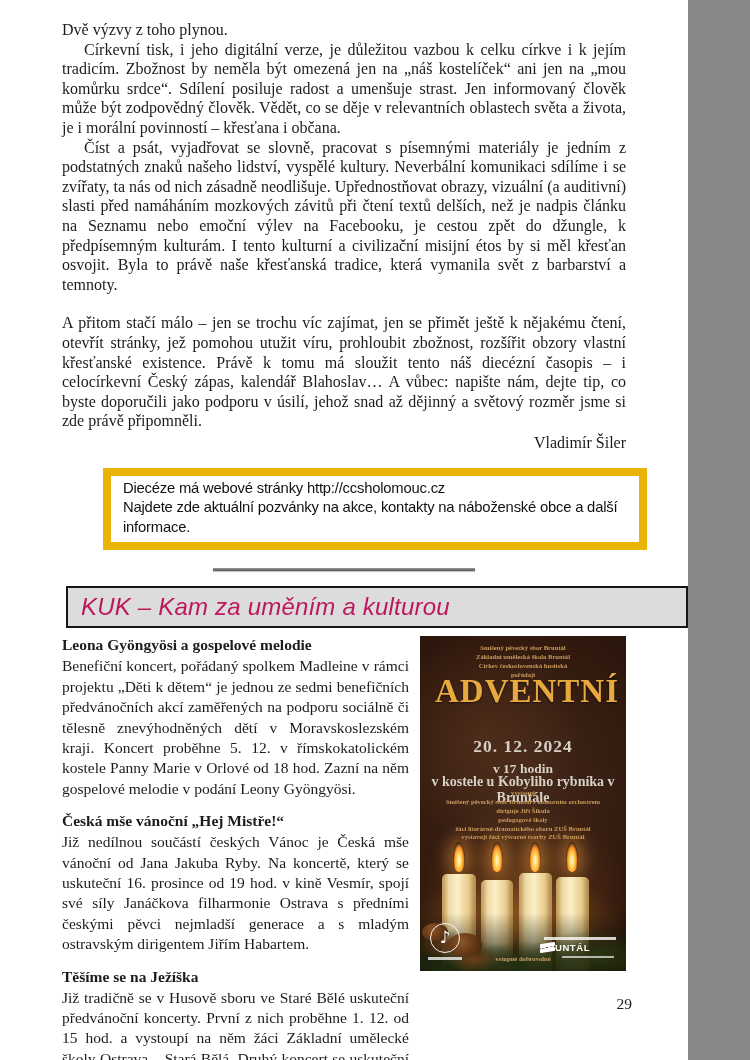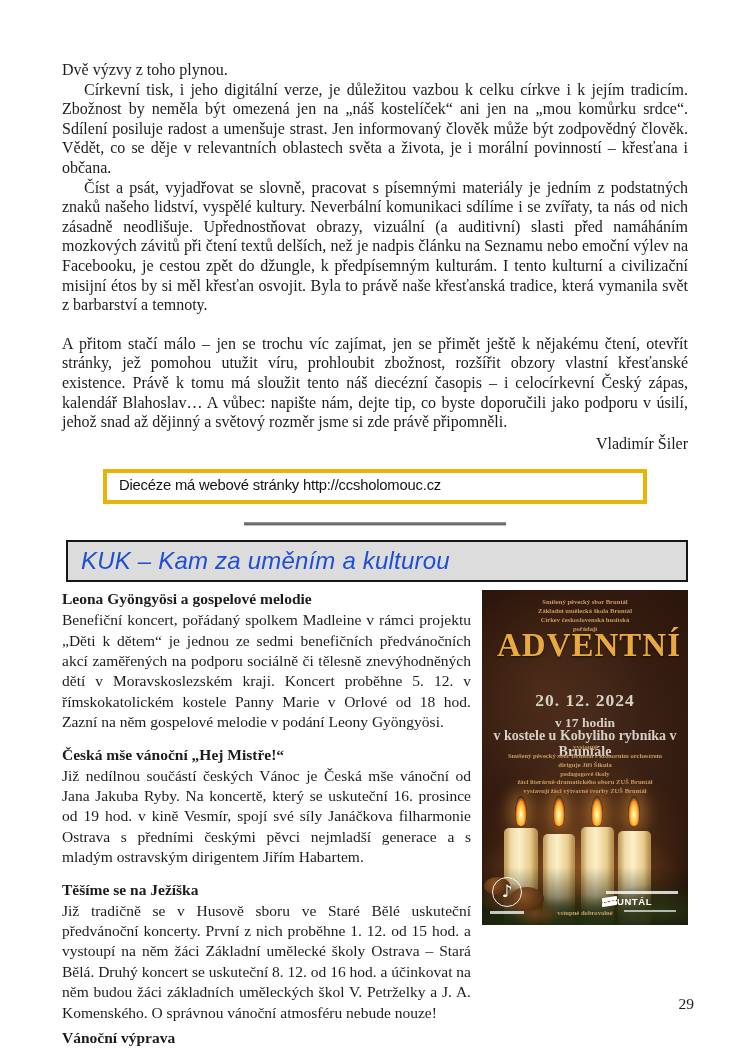--- a/index.html
+++ b/index.html
@@ -1,37 +1,37 @@
 <!DOCTYPE html>
 <html lang="cs"><head>
 <meta charset="utf-8">
 <style>
   html,body { margin:0; padding:0; background:#888; }
   .page {
     position:relative;
-    width:750px; height:1060px;
+    width:688px; height:1060px;
     background:#ffffff;
     font-family:"Liberation Serif", serif;
     color:#1c1c1c;
     box-sizing:border-box;
-    padding:60px 62px 0 62px;
+    padding:20px 62px 0 62px;
     overflow:hidden;
   }
   p.body {
     font-size:16px; line-height:19.6px;
     text-align:justify; margin:0;
   }
   p.indent { text-indent:22px; }
   .author { text-align:right; font-size:16px; margin-top:3px; }
 
   .info-box {
     box-sizing:border-box;
     margin:12px 0 0 41px;
     width:544px;
-    border:4px solid #eab308;
+    border:8px solid #eab308;
     padding:3px 12px 5px 12px;
     font-family:"Liberation Sans", sans-serif;
     font-size:14.8px; line-height:19.5px; letter-spacing:-0.2px;
     color:#111;
   }
 
   .divider {
     width:262px; height:3px;
     margin:18px auto 0 auto;
     background:linear-gradient(to bottom,#9a9a9a 0%,#565656 100%);
@@ -44,21 +44,21 @@
     width:622px; height:42px;
     background:#dcdcdc;
     border:2px solid #161616;
     display:flex; align-items:center;
     padding-left:13px;
   }
   .kuk-bar span {
     font-family:"Liberation Sans", sans-serif;
     font-style:italic;
     font-size:24px;
-    color:#1d4ed8;
+    color:#be185d;
     letter-spacing:0.2px;
   }
 
   .content-row { display:flex; margin-top:8px; }
   .col-left { width:409px; margin-right:11px; }
   .art-h {
     font-size:15.5px; font-weight:bold;
     margin:13px 0 2px 0;
   }
   .art-h.first { margin-top:0; }
@@ -148,20 +148,21 @@
 <div class="page">
 
   <p class="body">Dvě výzvy z toho plynou.</p>
   <p class="body indent">Církevní tisk, i jeho digitální verze, je důležitou vazbou k celku církve i k jejím tradicím. Zbožnost by neměla být omezená jen na „náš kostelíček“ ani jen na „mou komůrku srdce“. Sdílení posiluje radost a umenšuje strast. Jen informovaný člověk může být zodpovědný člověk. Vědět, co se děje v relevantních oblastech světa a života, je i morální povinností – křesťana i občana.</p>
   <p class="body indent">Číst a psát, vyjadřovat se slovně, pracovat s písemnými materiály je jedním z podstatných znaků našeho lidství, vyspělé kultury. Neverbální komunikaci sdílíme i se zvířaty, ta nás od nich zásadně neodlišuje. Upřednostňovat obrazy, vizuální (a auditivní) slasti před namáháním mozkových závitů při čtení textů delších, než je nadpis článku na Seznamu nebo emoční výlev na Facebooku, je cestou zpět do džungle, k předpísemným kulturám. I tento kulturní a civilizační misijní étos by si měl křesťan osvojit. Byla to právě naše křesťanská tradice, která vymanila svět z barbarství a temnoty.</p>
   <p class="body" style="margin-top:19px;">A přitom stačí málo – jen se trochu víc zajímat, jen se přimět ještě k nějakému čtení, otevřít stránky, jež pomohou utužit víru, prohloubit zbožnost, rozšířit obzory vlastní křesťanské existence. Právě k tomu má sloužit tento náš diecézní časopis – i celocírkevní Český zápas, kalendář Blahoslav…  A vůbec: napište nám, dejte tip, co byste doporučili jako podporu v úsilí, jehož snad až dějinný a světový rozměr jsme si zde právě připomněli.</p>
   <p class="author">Vladimír Šiler</p>
 
   <div class="info-box">
     <div>Diecéze má webové stránky http://ccsholomouc.cz</div>
+    <div>Najdete zde aktuální pozvánky na akce, kontakty na náboženské obce a další informace.</div>
   </div>
 
   <div class="divider"></div>
 
   <div class="kuk-bar">
     <span>KUK – Kam za uměním a kulturou</span>
   </div>
 
   <div class="content-row">
     <div class="col-left">

